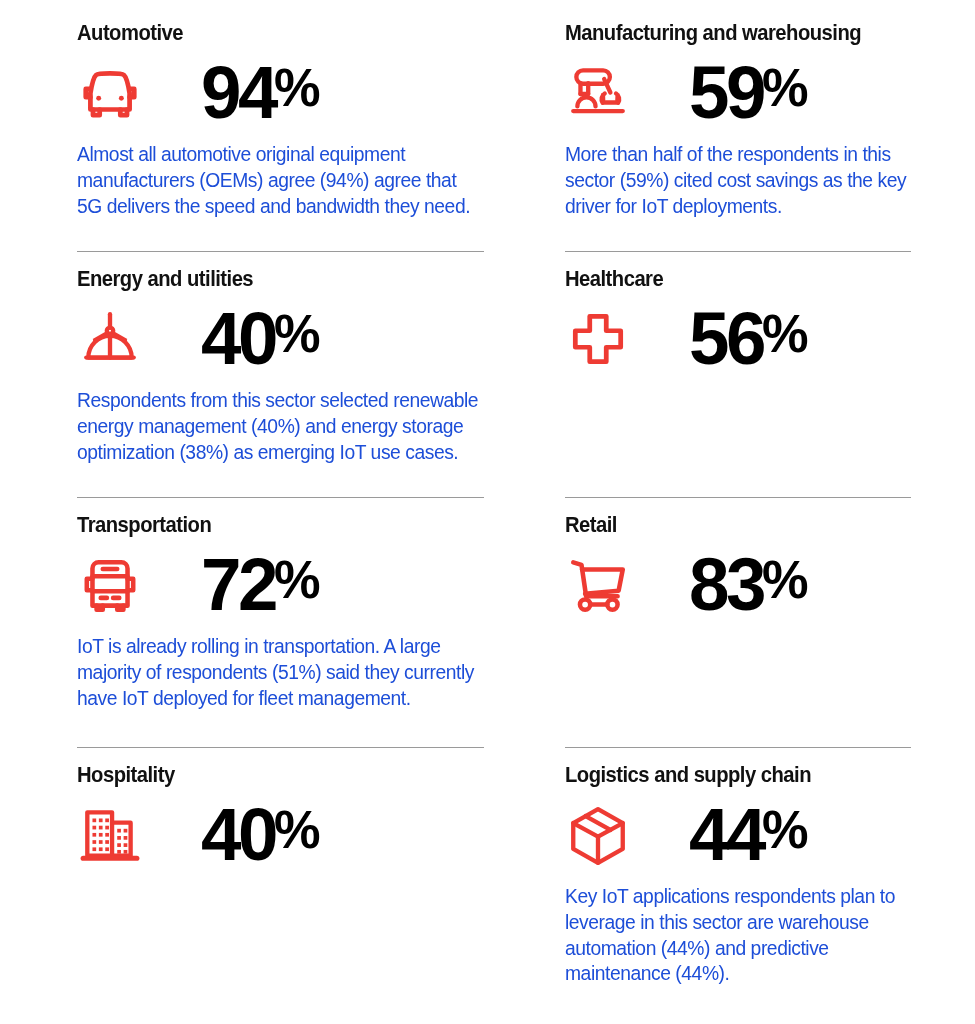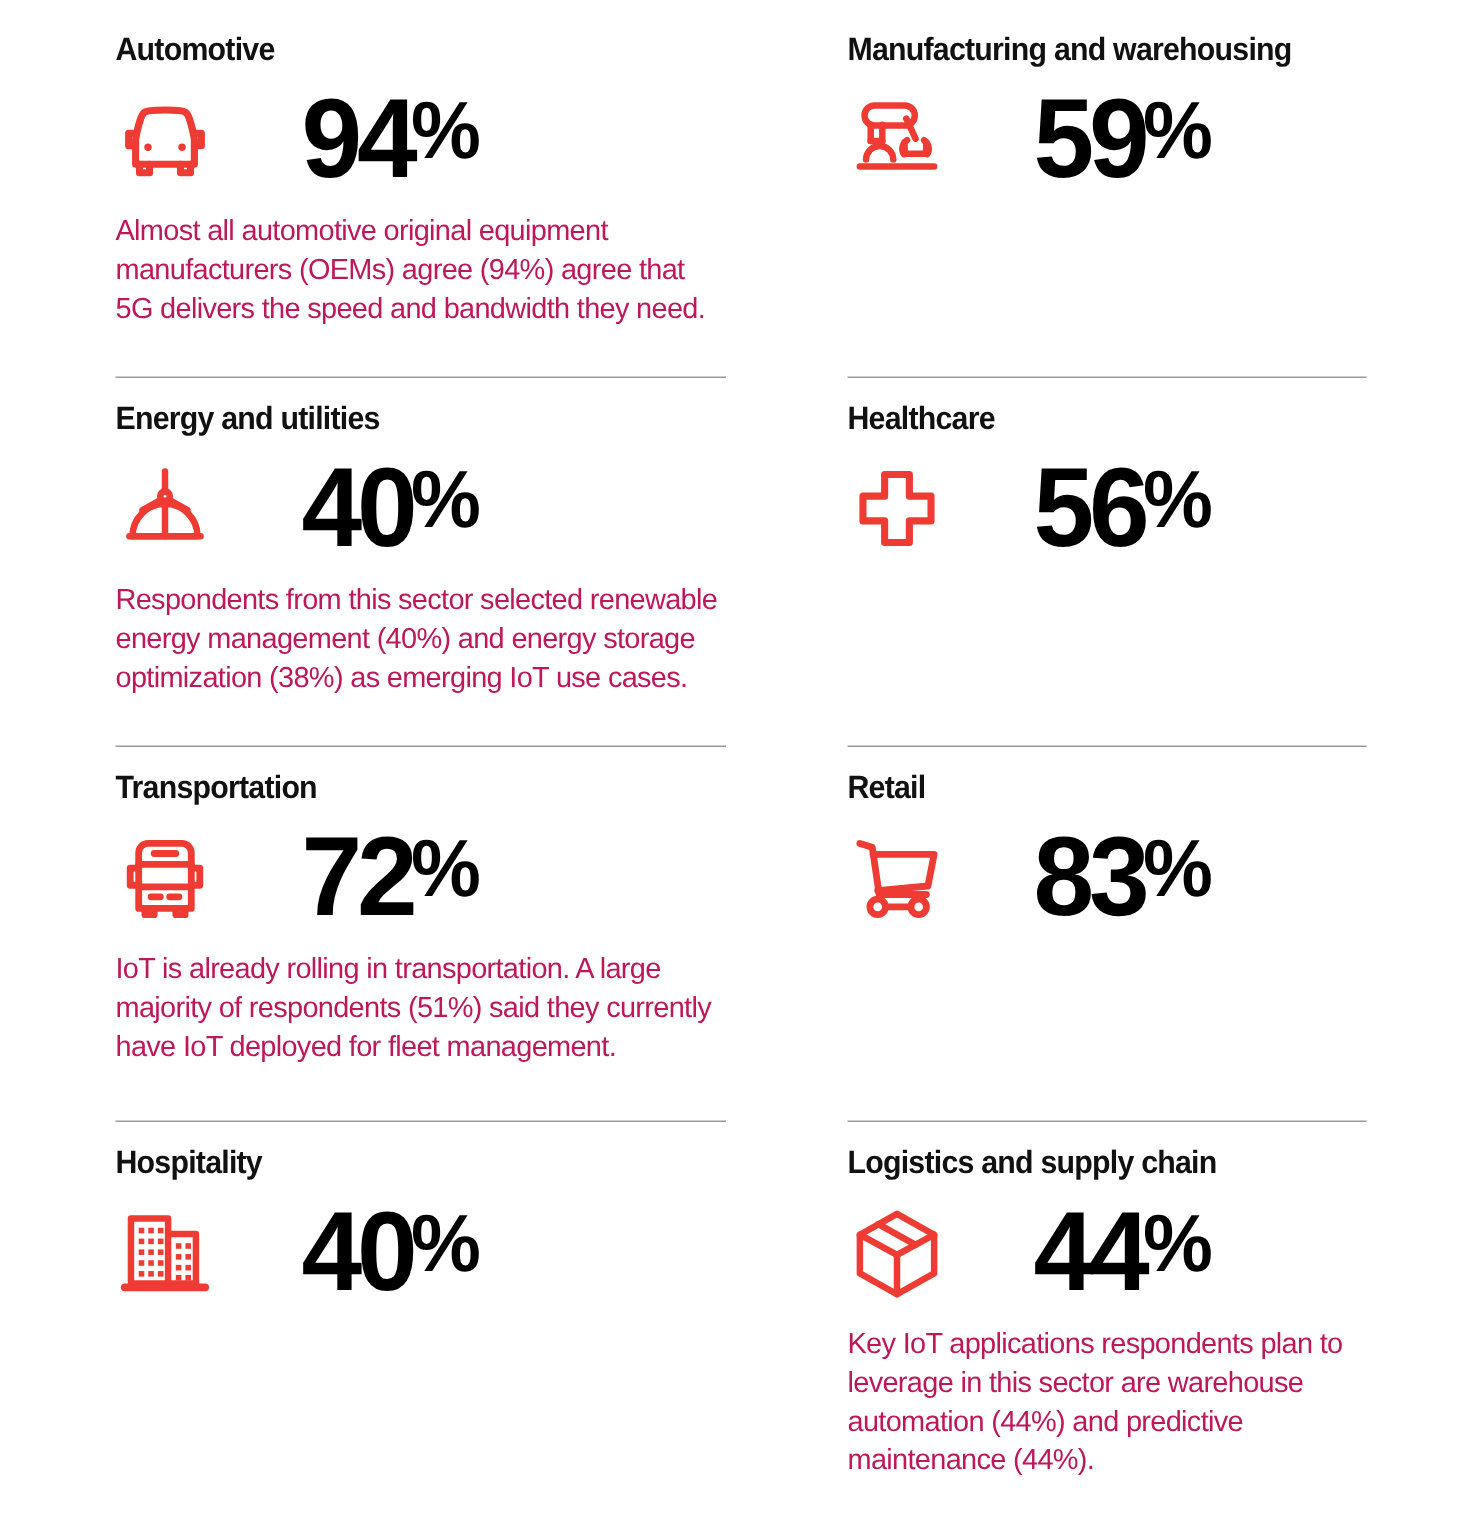--- a/index.html
+++ b/index.html
@@ -96,21 +96,21 @@
     position: relative;
     top: 1px;
     margin-left: -1px;
   }
 
   .stat-desc {
     margin-top: 16px;
     font-size: 19.3px;
     line-height: 1.33;
     letter-spacing: -0.45px;
-    color: #be185d;
+    color: #1d4ed8;
     max-width: 412px;
   }
 
   .col-right .stat-desc { max-width: 400px; }
 </style>
 </head>
 <body>
 
 <div class="infographic">
 
@@ -151,20 +151,21 @@
           <path d="M38.5 32.5 C35.5 34.5 34.5 38.5 36.5 41.5 M36.8 33.8 L37 39"></path>
           <path d="M49.5 32.5 C52.5 34.5 53.5 38.5 51.5 41.5 M51 33.8 L50.8 39"></path>
           <path d="M36.8 41.2 L51.3 41.2"></path>
         </svg>
       </span>
       <div class="stat-value">
         <span class="stat-number">59</span>
           <span class="stat-pct">%</span>
       </div>
     </div>
+    <p class="stat-desc">More than half of the respondents in this sector (59%) cited cost savings as the key driver for IoT deployments.</p>
   </div>
 
   <div class="stat-card col-left has-divider">
     <div class="sector-title">Energy and utilities</div>
     <div class="figure-row">
       <span class="sector-icon">
         <svg viewBox="0 0 64 64" fill="none" stroke="#ee3b33" stroke-width="4.2" stroke-linecap="round" stroke-linejoin="round">
           <path d="M32 8 L32 21"></path>
           <path d="M29 26.5 L17.5 33"></path>
           <path d="M35 26.5 L46.5 33"></path>

